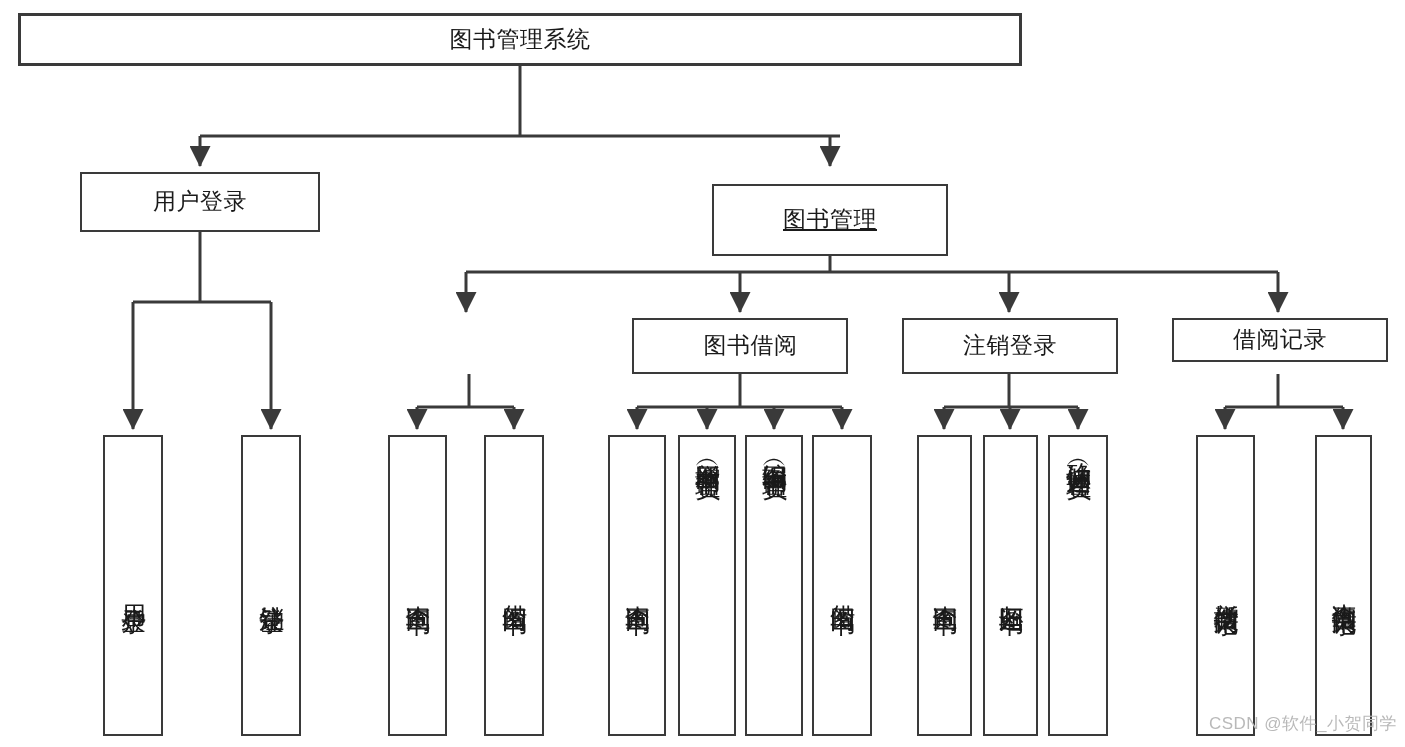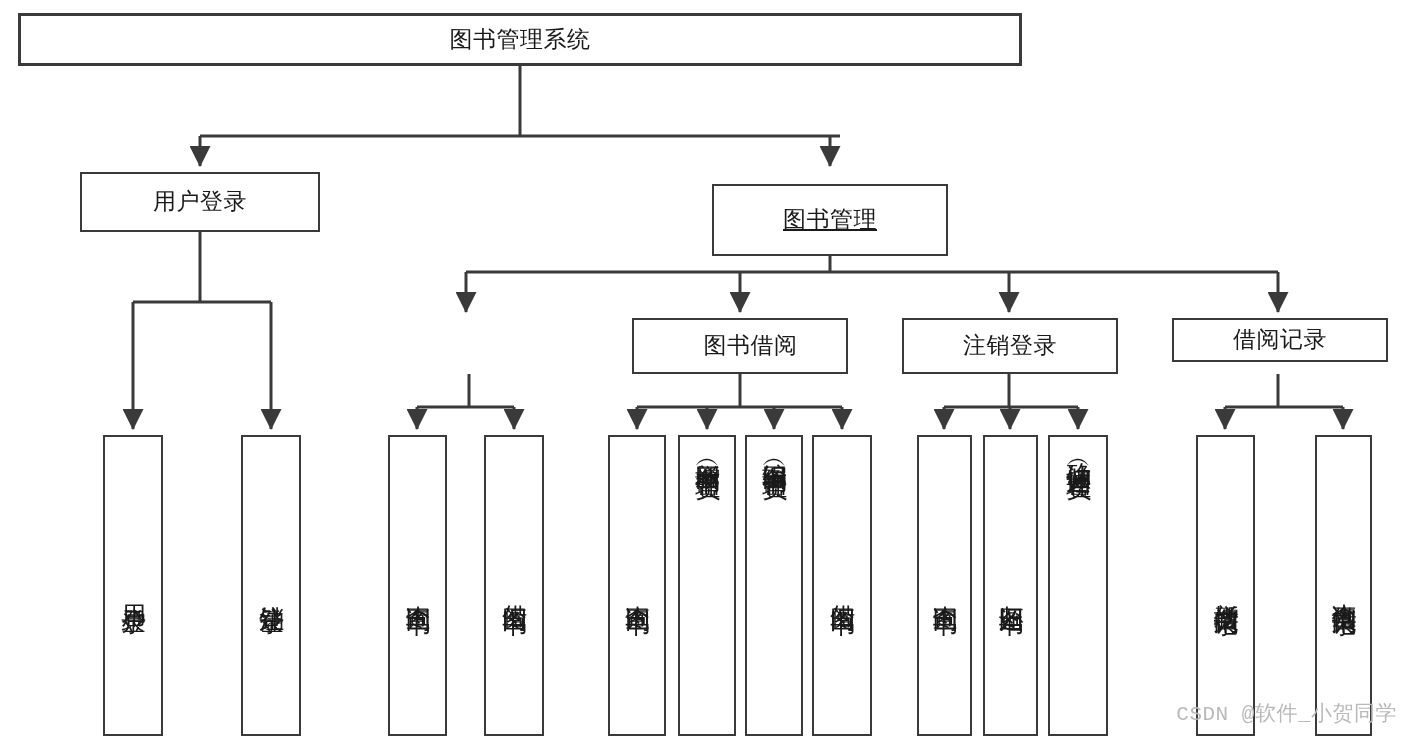--- a/index.html
+++ b/index.html
@@ -60,26 +60,26 @@
   }
   .node.vert.mid .label {
     align-self: center;
   }
   #root-node {
     border-width: 3px;
   }
   #watermark {
     position: absolute;
     right: 8px;
-    bottom: 20px;
-    font-size: 21px;
+    bottom: 12px;
+    font-size: 17px;
     color: #b9b9b9;
     white-space: nowrap;
     letter-spacing: 0.5px;
-    font-family: Liberation Mono, monospace;
+    font-family: Liberation Sans, sans-serif;
   }
 </style>
 </head>
 <body>
 
 <div id="diagram-root">
 
   <svg id="edge-layer" viewBox="0 0 1405 747" width="1405" height="747" xmlns="http://www.w3.org/2000/svg">
     <defs>
       <marker id="arrow" viewBox="0 0 10 10" refX="9.5" refY="5" markerWidth="7" markerHeight="7" orient="auto-start-reverse">

